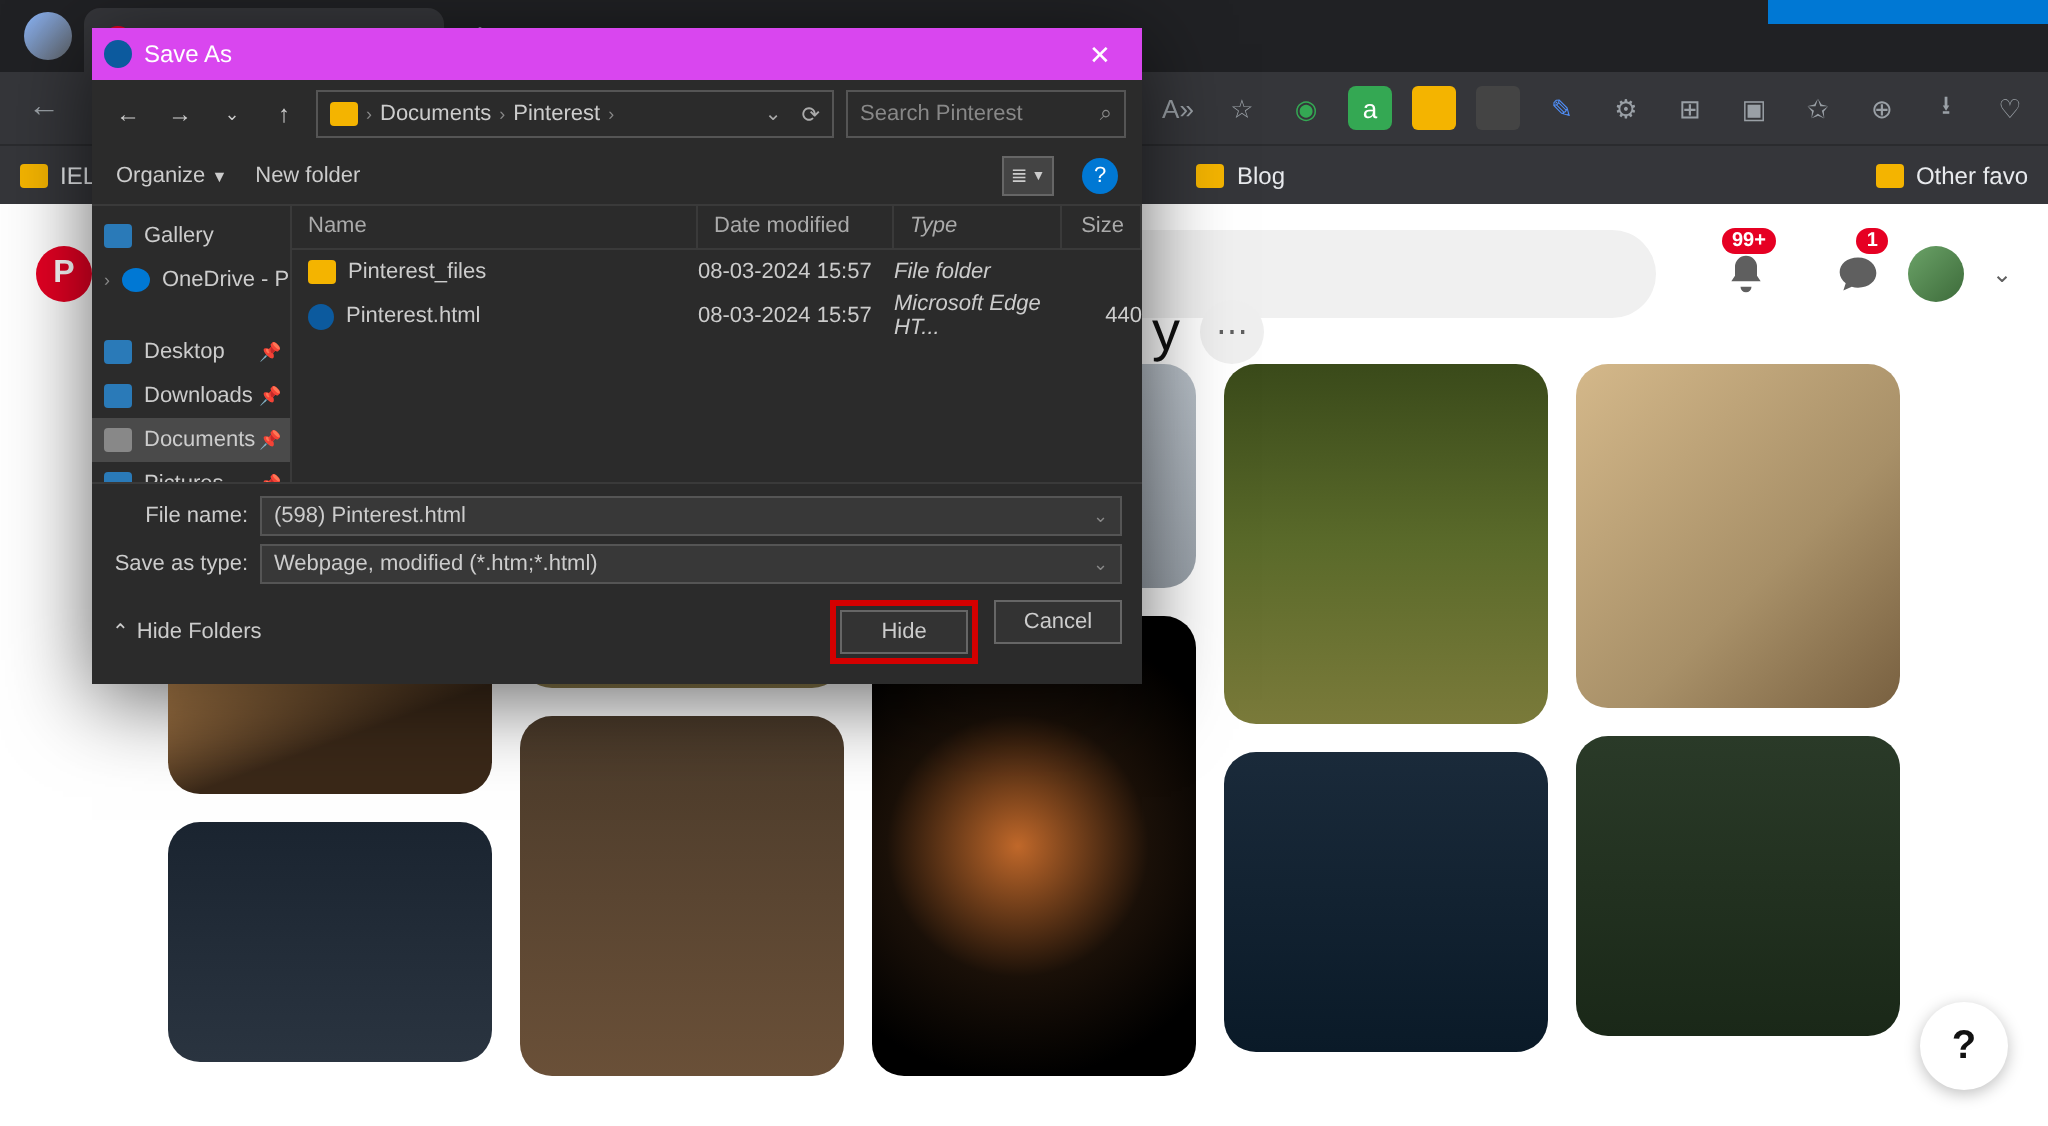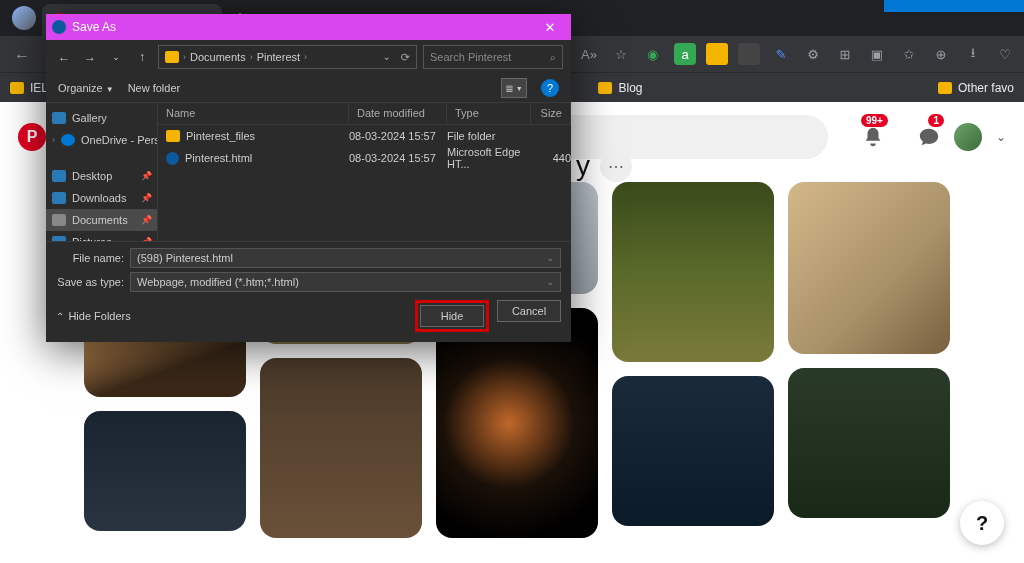--- a/index.html
+++ b/index.html
@@ -49,33 +49,33 @@
 .crumb .fi { width:14px; height:12px; background:#f4b400; border-radius:2px; }
 .crumb .sep { color:#888; font-size:9px; }
 .searchbox { width:140px; height:24px; border:1px solid #555; display:flex; align-items:center; padding:0 6px; color:#888; font-size:11px; justify-content:space-between; }
 
 .dlg-toolbar { height:28px; display:flex; align-items:center; padding:0 12px; gap:14px; font-size:11px; }
 .dlg-toolbar .sp { flex:1; }
 .viewbtn { width:26px; height:20px; background:#444; border:1px solid #666; display:flex; align-items:center; justify-content:center; font-size:10px; }
 .help { width:18px; height:18px; background:#0078d4; border-radius:50%; color:#fff; display:flex; align-items:center; justify-content:center; font-size:11px; }
 
 .dlg-body { flex:1; display:flex; min-height:0; border-top:1px solid #3a3a3a; }
-.tree { width:112px; border-right:1px solid #3a3a3a; padding:4px 0; overflow:hidden; font-size:11px; }
+.tree { width:100px; border-right:1px solid #3a3a3a; padding:4px 0; overflow:hidden; font-size:11px; }
 .tree-item { height:22px; display:flex; align-items:center; padding:0 6px; gap:6px; white-space:nowrap; }
 .tree-item.sel { background:#4a4a4a; }
 .ti-ico { width:14px; height:12px; border-radius:2px; flex-shrink:0; }
 .pin-ti { position:absolute; right:4px; color:#888; font-size:9px; }
 .tree-item { position:relative; }
 
 .filelist { flex:1; display:flex; flex-direction:column; font-size:11px; }
 .fl-head { height:22px; display:flex; border-bottom:1px solid #3a3a3a; color:#aaa; }
 .fl-head div { padding:4px 8px; border-right:1px solid #3a3a3a; }
 .col-name { flex:1; }
 .col-date { width:98px; }
-.col-type { width:84px; }
+.col-type { width:84px;font-style:italic; }
 .col-size { width:40px; text-align:right; }
 .fl-row { height:22px; display:flex; align-items:center; }
 .fl-row .col-name { display:flex; align-items:center; gap:6px; padding-left:8px; }
 .fico { width:14px; height:12px; background:#f4b400; border-radius:2px; }
 .fico.edge { background:#0c5a9e; border-radius:50%; width:13px; height:13px; }
 
 .dlg-bottom { border-top:1px solid #3a3a3a; padding:6px 10px 10px 10px; }
 .frow { display:flex; align-items:center; margin-bottom:4px; }
 .frow label { width:74px; text-align:right; font-size:11px; color:#ccc; padding-right:6px; }
 .frow .combo { flex:1; height:20px; background:#383838; border:1px solid #555; color:#ccc; font-size:11px; padding:0 6px; display:flex; align-items:center; justify-content:space-between; }

